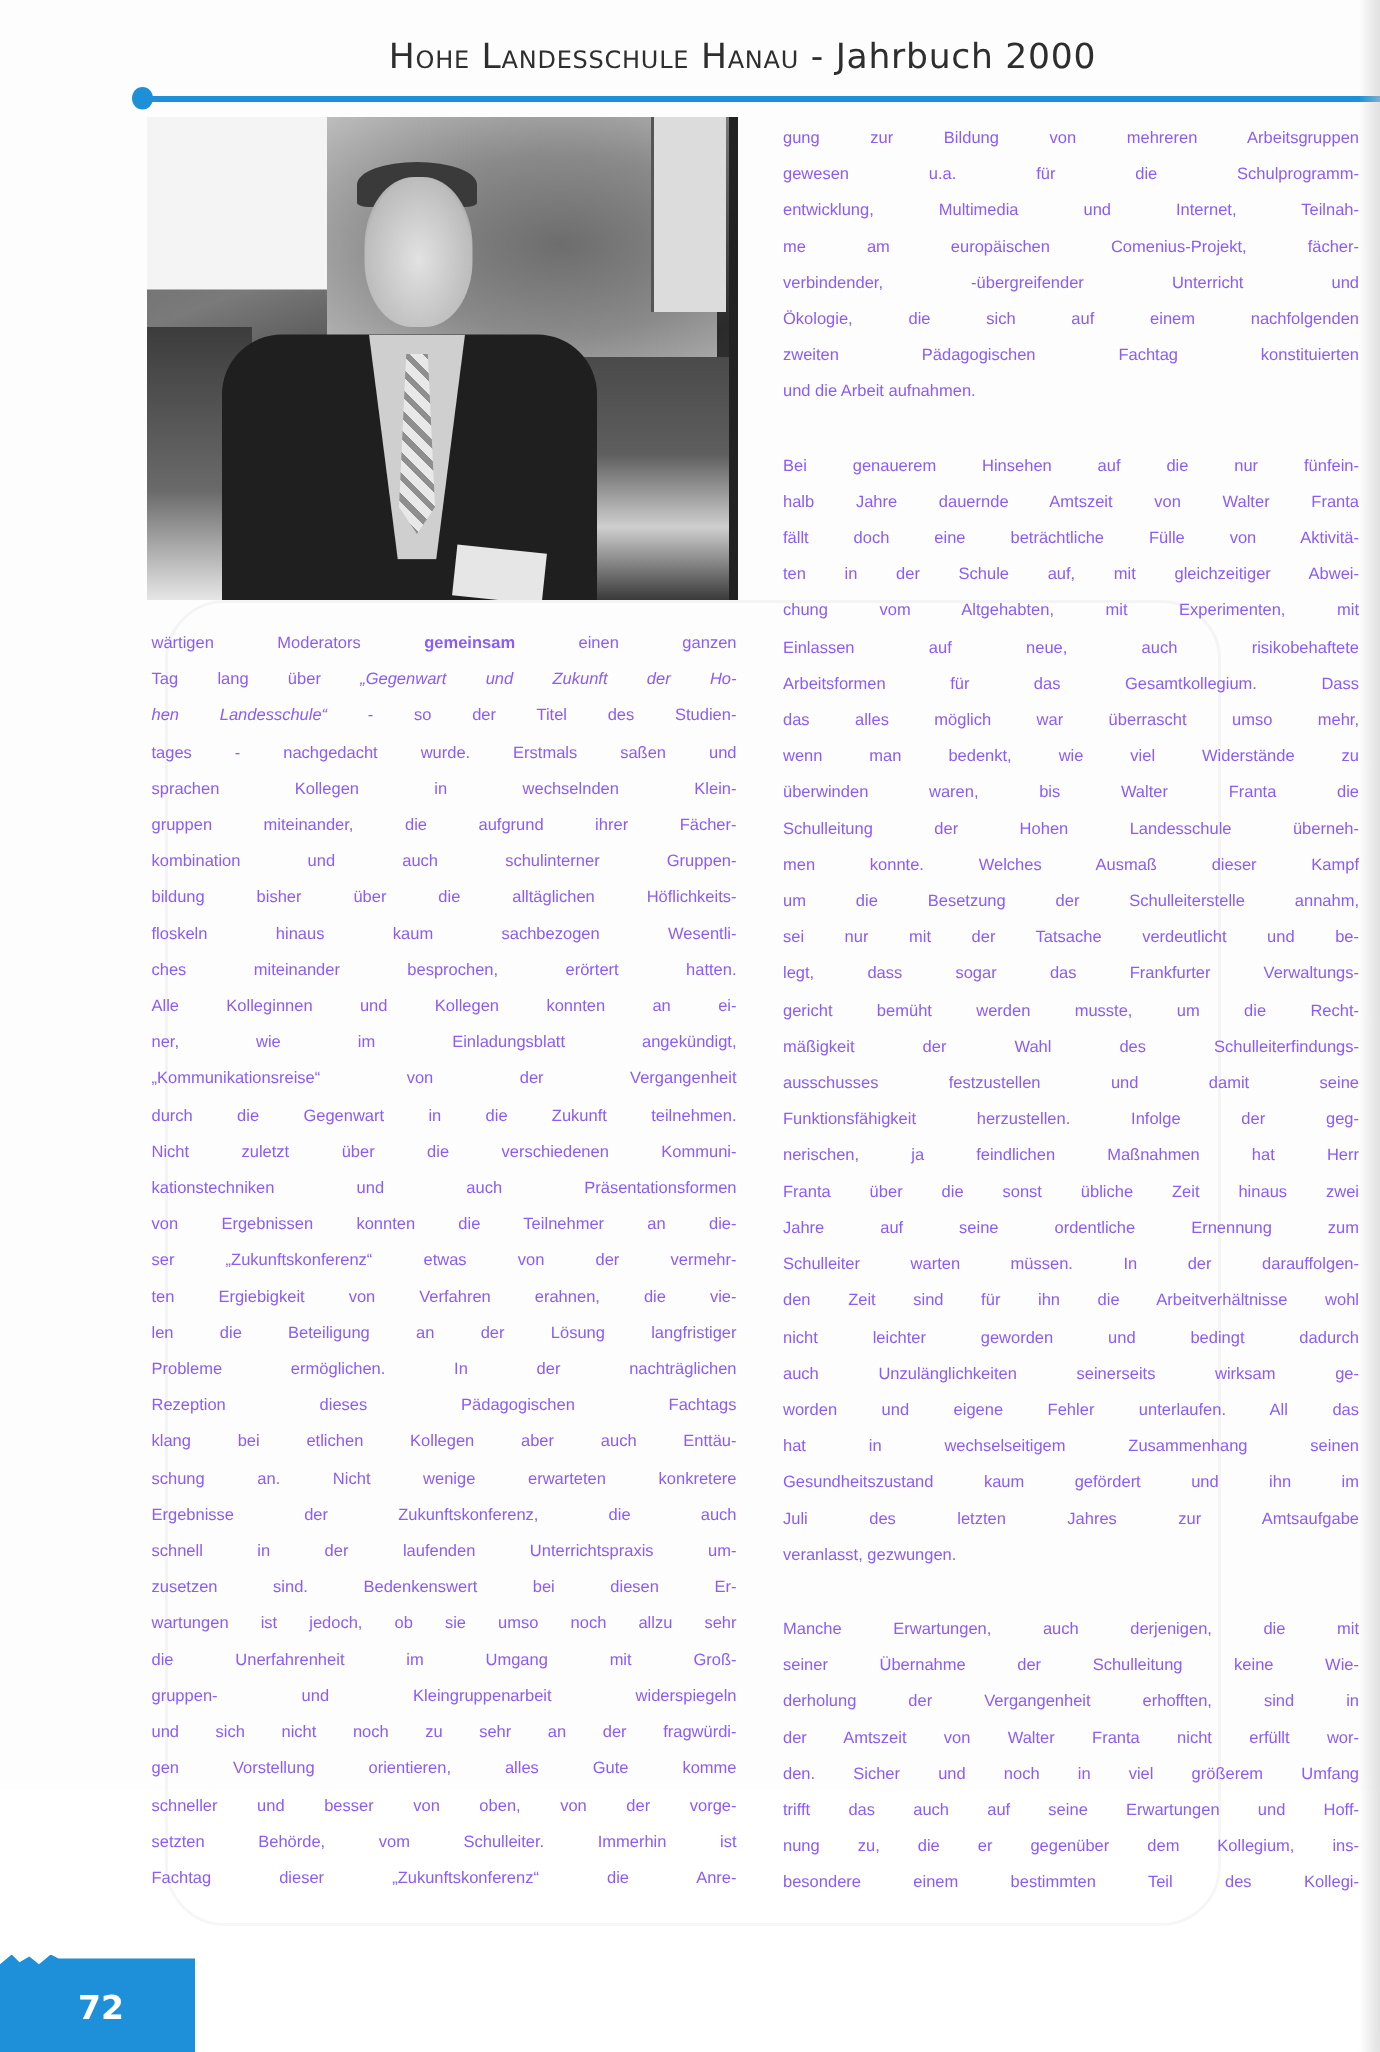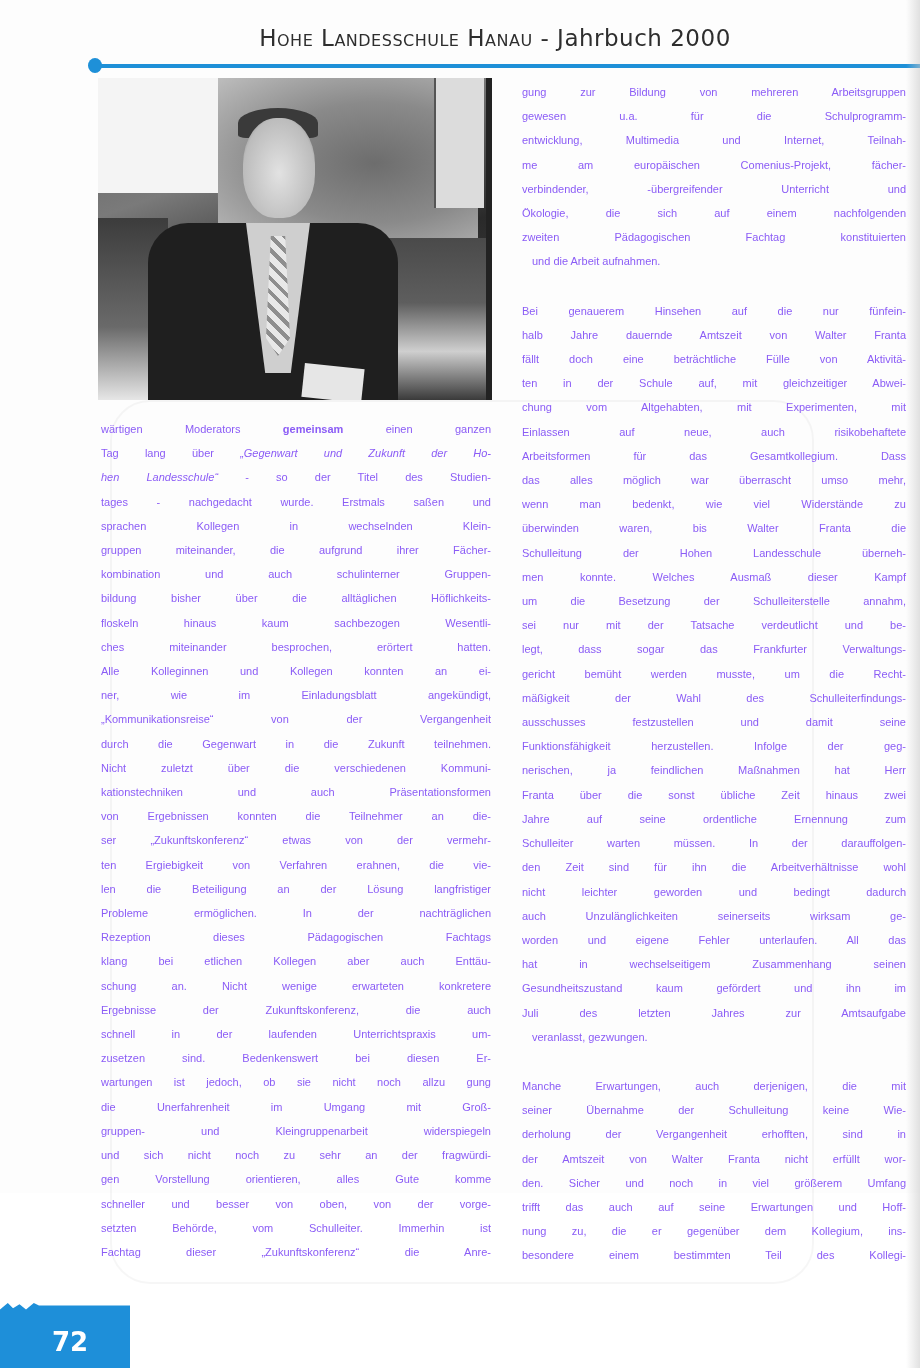--- a/index.html
+++ b/index.html
@@ -47,32 +47,32 @@
     .photo .body { position: absolute; left: 50px; top: 145px; width: 250px; height: 180px; background: #1f1f1f; border-radius: 40px 40px 0 0; }
     .photo .shirt { position: absolute; left: 148px; top: 145px; width: 64px; height: 150px; background: #cfcfcf; clip-path: polygon(0 0, 100% 0, 70% 100%, 30% 100%); }
     .photo .tie { position: absolute; left: 168px; top: 158px; width: 24px; height: 120px; background: repeating-linear-gradient(45deg, #e8e8e8 0 6px, #8e8e8e 6px 10px); clip-path: polygon(20% 0, 80% 0, 100% 85%, 50% 100%, 0 85%); }
     .photo .paper { position: absolute; left: 205px; top: 288px; width: 60px; height: 34px; background: #e6e6e6; transform: rotate(6deg); }
 
     .col {
       position: absolute; font-size: 11px; line-height: 24.2px; color: #8b5cf6;
       text-align: justify;
     }
     .col .line { display: block; text-align: justify; text-align-last: justify; white-space: nowrap; overflow: visible; }
-    .col .line.last { text-align-last: left; margin-left: 10px; }
+    .col .line.last { text-align-last: left; }
     .col-left { left: 101px; top: 417px; width: 390px; }
     .col-right { left: 522px; top: 80px; width: 384px; }
     .para-gap { height: 25px; }
 
     .page-tab {
       position: absolute; left: 0; top: 1303px; width: 130px; height: 65px;
       background: #1e8fd9;
       clip-path: polygon(0 10%, 6% 0, 10% 8%, 15% 2%, 20% 10%, 26% 0, 30% 4%, 100% 4%, 100% 100%, 0 100%);
     }
     .page-num {
-      position: absolute; left: 52px; top: 1327px; font-size: 26px; font-weight: bold;
+      position: absolute; left: 52px; top: 1327px; font-size: 22px; font-weight: bold;
       color: #ffffff; font-family: "DejaVu Sans", sans-serif;
     }
     .watermark {
       position: absolute; left: 110px; top: 400px; width: 700px; height: 880px;
       border: 2px solid rgba(0,0,0,0.035); border-radius: 40px;
     }
   </style>
 </head>
 <body>
 
@@ -123,21 +123,21 @@
       <span class="line"><span>ser „Zukunftskonferenz“ etwas von der vermehr-</span></span>
       <span class="line"><span>ten Ergiebigkeit von Verfahren erahnen, die vie-</span></span>
       <span class="line"><span>len die Beteiligung an der Lösung langfristiger</span></span>
       <span class="line"><span>Probleme ermöglichen. In der nachträglichen</span></span>
       <span class="line"><span>Rezeption dieses Pädagogischen Fachtags</span></span>
       <span class="line"><span>klang bei etlichen Kollegen aber auch Enttäu-</span></span>
       <span class="line"><span>schung an. Nicht wenige erwarteten konkretere</span></span>
       <span class="line"><span>Ergebnisse der Zukunftskonferenz, die auch</span></span>
       <span class="line"><span>schnell in der laufenden Unterrichtspraxis um-</span></span>
       <span class="line"><span>zusetzen sind. Bedenkenswert bei diesen Er-</span></span>
-      <span class="line"><span>wartungen ist jedoch, ob sie nicht noch allzu gung</span></span>
+      <span class="line"><span>wartungen ist jedoch, ob sie umso noch allzu sehr</span></span>
       <span class="line"><span>die Unerfahrenheit im Umgang mit Groß-</span></span>
       <span class="line"><span>gruppen- und Kleingruppenarbeit widerspiegeln</span></span>
       <span class="line"><span>und sich nicht noch zu sehr an der fragwürdi-</span></span>
       <span class="line"><span>gen Vorstellung orientieren, alles Gute komme</span></span>
       <span class="line"><span>schneller und besser von oben, von der vorge-</span></span>
       <span class="line"><span>setzten Behörde, vom Schulleiter. Immerhin ist</span></span>
       <span class="line"><span>Fachtag dieser „Zukunftskonferenz“ die Anre-</span></span>
     </div>
   <div class="col col-right" id="right-col">
       <div>

